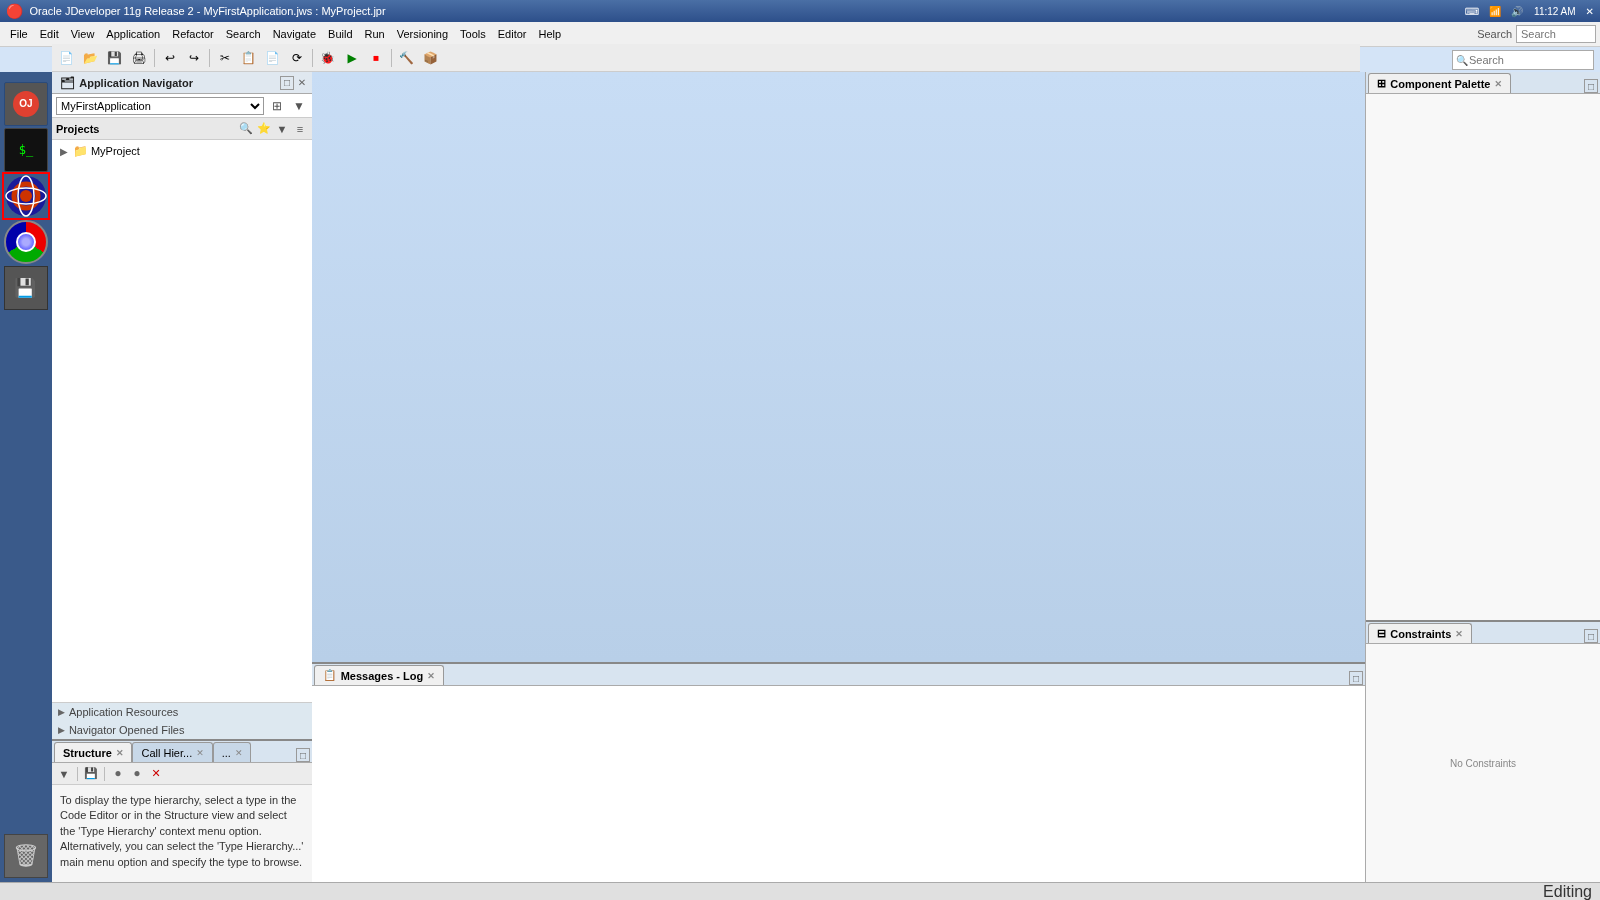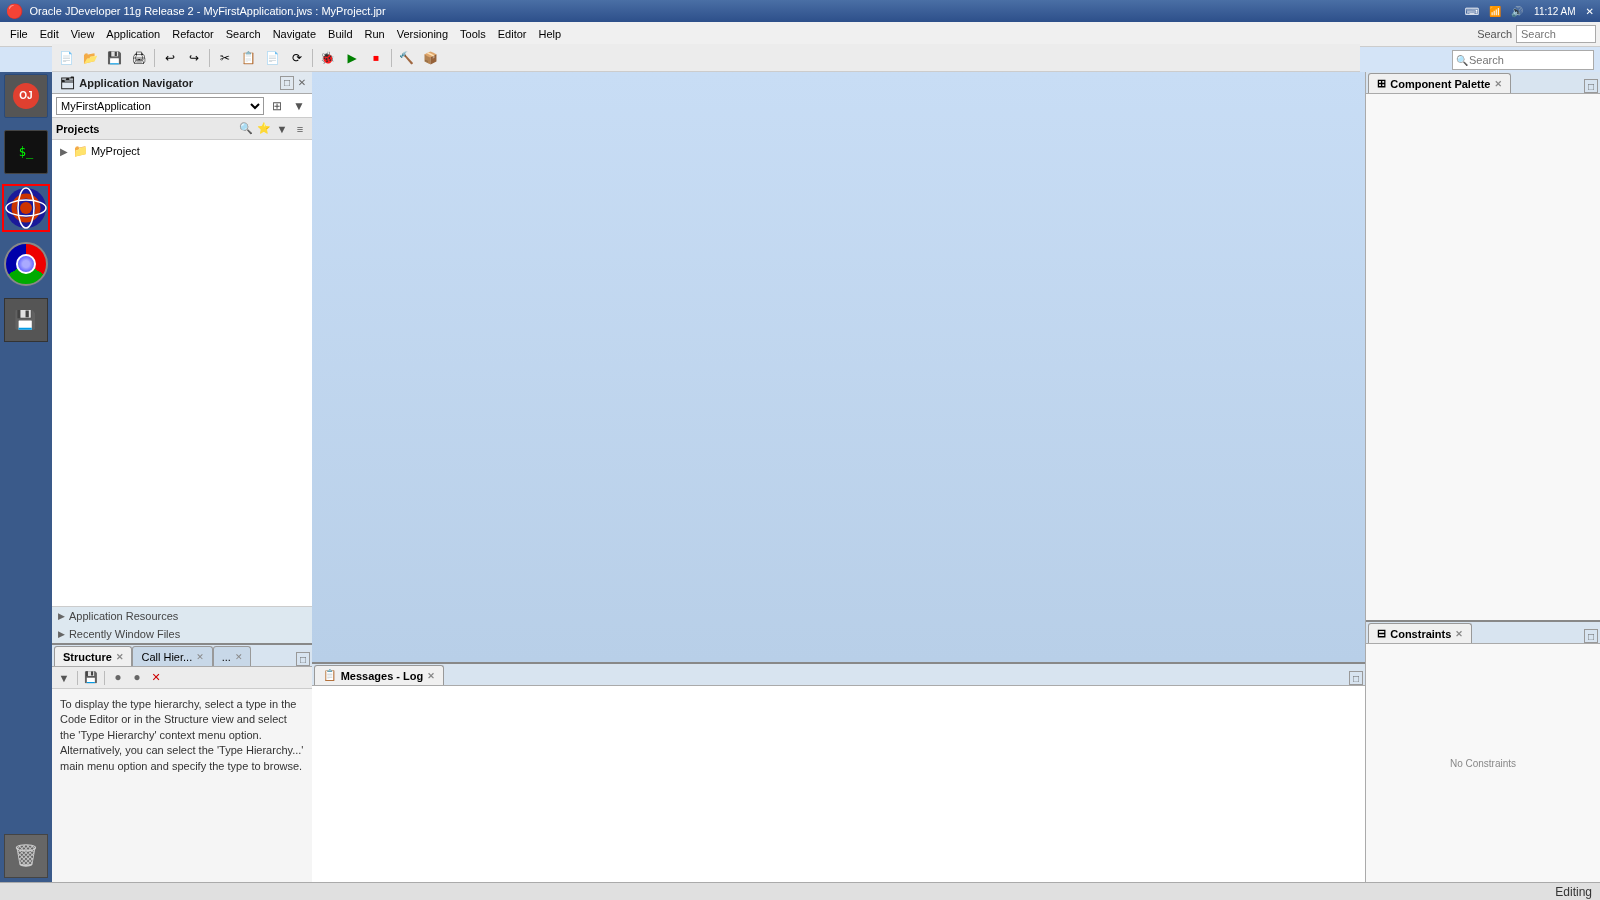--- a/index.html
+++ b/index.html
@@ -65,22 +65,22 @@
       display: flex;
     }
 
     
     #taskbar {
       width: 52px;
       background: #3a5a8a;
       display: flex;
       flex-direction: column;
       align-items: center;
-      padding-top: 2px;
-      gap: 12px;
+      padding-top: 10px;
+      gap: 2px;
       flex-shrink: 0;
     }
     .taskbar-btn {
       width: 44px; height: 44px;
       background: #4a6a9a;
       border: 1px solid #2a4a7a;
       cursor: pointer;
       display: flex; align-items: center; justify-content: center;
       font-size: 20px;
       color: white;
@@ -249,21 +249,21 @@
       padding: 0 6px;
       font-size: 11px;
       color: #444;
       cursor: pointer;
     }
     .section-expand { font-size: 9px; margin-right: 4px; color: #666; }
 
     
     #bottom-left-panel {
       width: 260px;
-      height: 239px;
+      height: 143px;
       background: #f5f5f5;
       border-right: 1px solid #aaa;
       border-top: 2px solid #888;
       display: flex;
       flex-direction: column;
       flex-shrink: 0;
     }
 
     
     .tabs-bar {
@@ -396,21 +396,21 @@
       bottom: 0;
       left: 0;
       right: 0;
       height: 18px;
       background: #e0e0e0;
       border-top: 1px solid #aaa;
       display: flex;
       align-items: center;
       padding: 0 8px;
       justify-content: flex-end;
-      font-size: 12px;
+      font-size: 16px;
       color: #333;
     }
 
     
     .oracle-icon-wrapper {
       position: relative;
       width: 44px; height: 44px;
       cursor: pointer;
     }
     .oracle-red-border {
@@ -591,21 +591,21 @@
         </div>
       </div>
 
       <div id="left-panel-bottom">
         <div class="section-header">
           <span class="section-expand">▶</span>
           <span>Application Resources</span>
         </div>
         <div class="section-header">
           <span class="section-expand">▶</span>
-          <span>Recently Window Files</span>
+          <span>Navigator Opened Files</span>
         </div>
       </div>
 
       <div style="width:8px;background:#ddd;position:absolute;"></div>
     </div>
 
     <div id="bottom-left-panel" style="width:260px;border-right:none;">
 
       <div class="tabs-bar">
         <div class="tab active">

